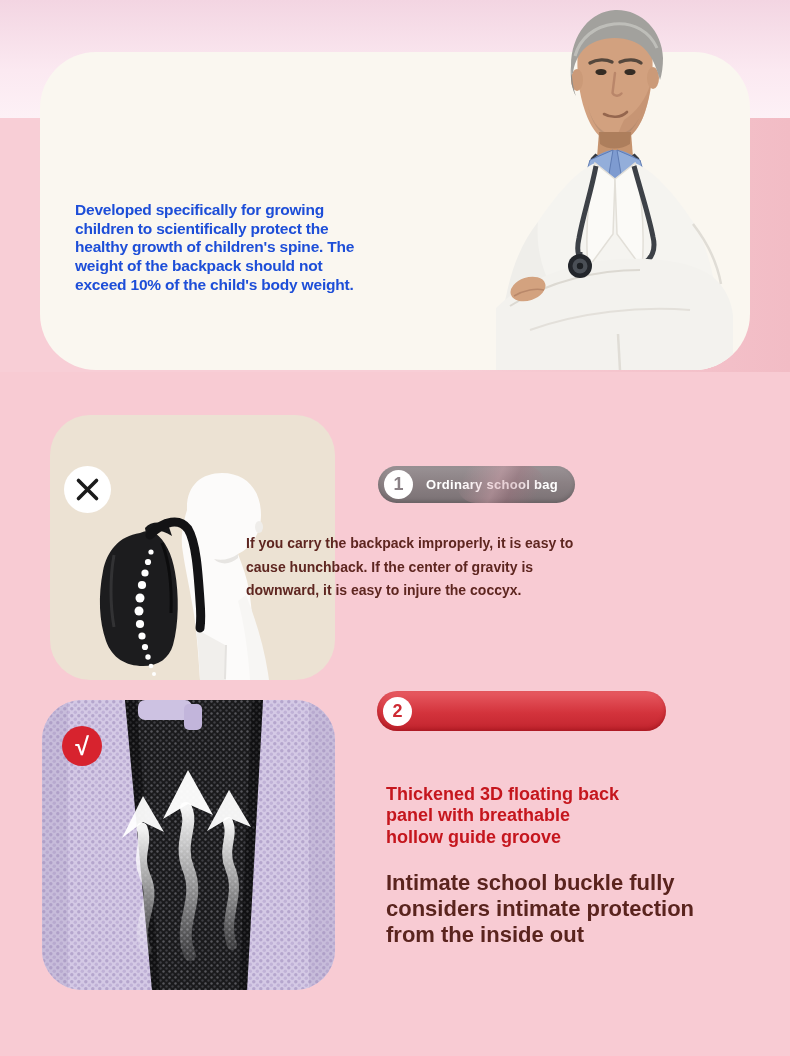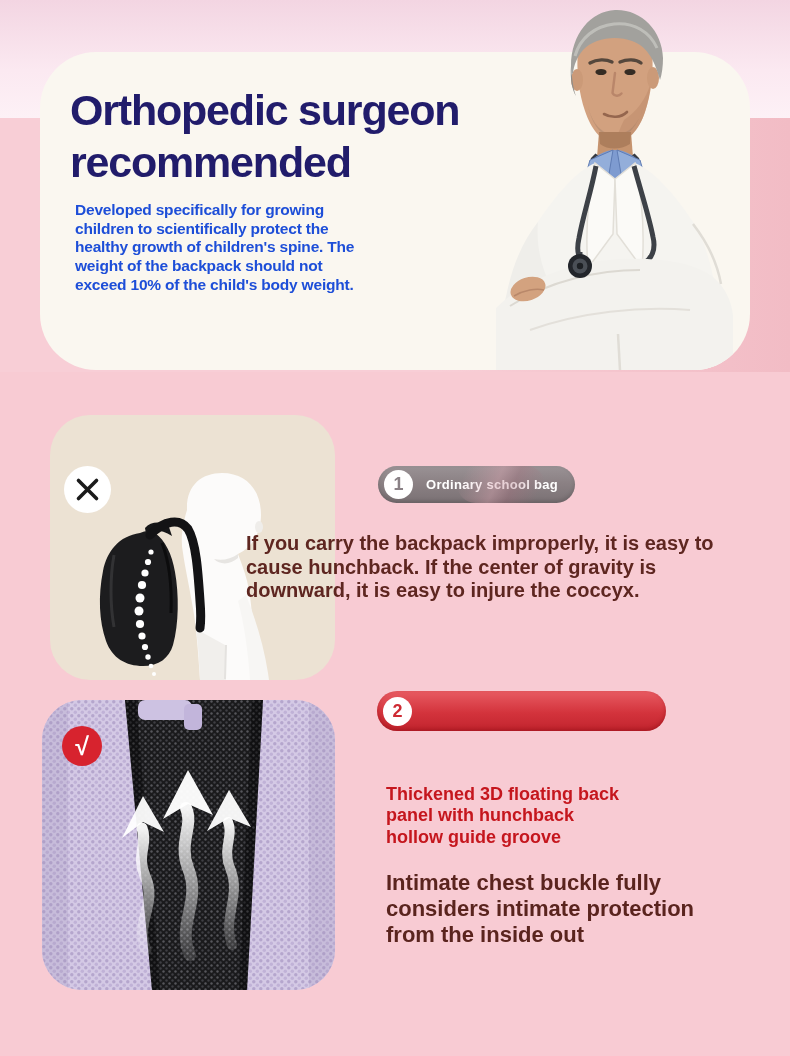--- a/index.html
+++ b/index.html
@@ -32,40 +32,38 @@
              border-radius:inherit;pointer-events:none;}
   .pill-red{left:377px;top:691px;width:289px;height:40px;
              background:linear-gradient(180deg,#e85b62 0%,#d3333c 55%,#c2242e 100%);box-shadow:inset 0 -2px 4px rgba(120,0,10,.35);}
   .pill-num{width:29px;height:29px;border-radius:50%;background:#ffffff;margin-left:6px;flex:0 0 auto;
             display:flex;align-items:center;justify-content:center;font-size:18px;font-weight:bold;}
   .pill-gray .pill-num{color:#8a8186;}
   .pill-red .pill-num{color:#ce2a33;}
   .pill-label{color:#ffffff;font-weight:bold;margin-left:13px;letter-spacing:0.3px;}
   .pill-gray .pill-label{font-size:13px;}
   .pill-red .pill-label{font-size:12.5px;line-height:15px;}
-  .warn-text{left:246px;top:532px;width:525px;font-size:20px;line-height:23.6px;font-weight:bold;color:#5e2620;}
+  .warn-text{left:246px;top:532px;width:525px;font-size:14px;line-height:23.6px;font-weight:bold;color:#5e2620;}
 
   
   .panel-card{left:42px;top:700px;width:293px;height:290px;border-radius:40px;overflow:hidden;background:#d2c6e3;}
   .check-circle{left:62px;top:726px;width:40px;height:40px;border-radius:50%;background:#d7232e;
             display:flex;align-items:center;justify-content:center;color:#ffffff;font-size:25px;font-weight:bold;}
   .feat-red{left:386px;top:784px;width:280px;font-size:18px;line-height:21.3px;font-weight:bold;color:#c5161d;}
   .feat-dark{left:386px;top:870px;width:330px;font-size:22px;line-height:26px;font-weight:bold;color:#5a241e;}
 </style>
 </head>
 <body>
 
 <div class="page">
 
   <div class="abs bg-top"></div>
   <div class="abs bg-mid"></div>
 
   <section class="abs hero-card"></section>
-  <h1 class="abs hero-title multiline" style="margin:0;">Orthopedic surgeon
-recommended</h1>
   <p class="abs hero-desc multiline" style="margin:0;">Developed specifically for growing
 children to scientifically protect the
 healthy growth of children's spine. The
 weight of the backpack should not
 exceed 10% of the child's body weight.</p>
 
   <div class="abs doctor-wrap">
     <svg width="270" height="370" viewBox="0 0 270 370">
 
       <path d="M98,50 C100,26 115,16 135,16 C156,16 170,28 172,50 C174,72 171,95 165,112 C159,130 148,142 135,143 C121,142 111,129 105,111 C99,94 96,70 98,50 Z" fill="#d2a17f"></path>
@@ -212,19 +210,19 @@
         <path d="M190,245 C180,216 200,196 188,168 C180,148 192,136 186,122" stroke="url(#fadeW)" stroke-width="10" fill="none"></path>
         <polygon points="165,131 187,90 209,127 187,118" fill="#ffffff" opacity="0.95"></polygon>
       </g>
     </svg>
   </section>
   <div class="abs check-circle">
     <span>√</span>
   </div>
 
   <p class="abs feat-red multiline" style="margin:0;">Thickened 3D floating back
-panel with hunchback
+panel with breathable
 hollow guide groove</p>
-  <p class="abs feat-dark multiline" style="margin:0;">Intimate chest buckle fully
+  <p class="abs feat-dark multiline" style="margin:0;">Intimate school buckle fully
 considers intimate protection
 from the inside out</p>
 
 </div>
 
 </body></html>

